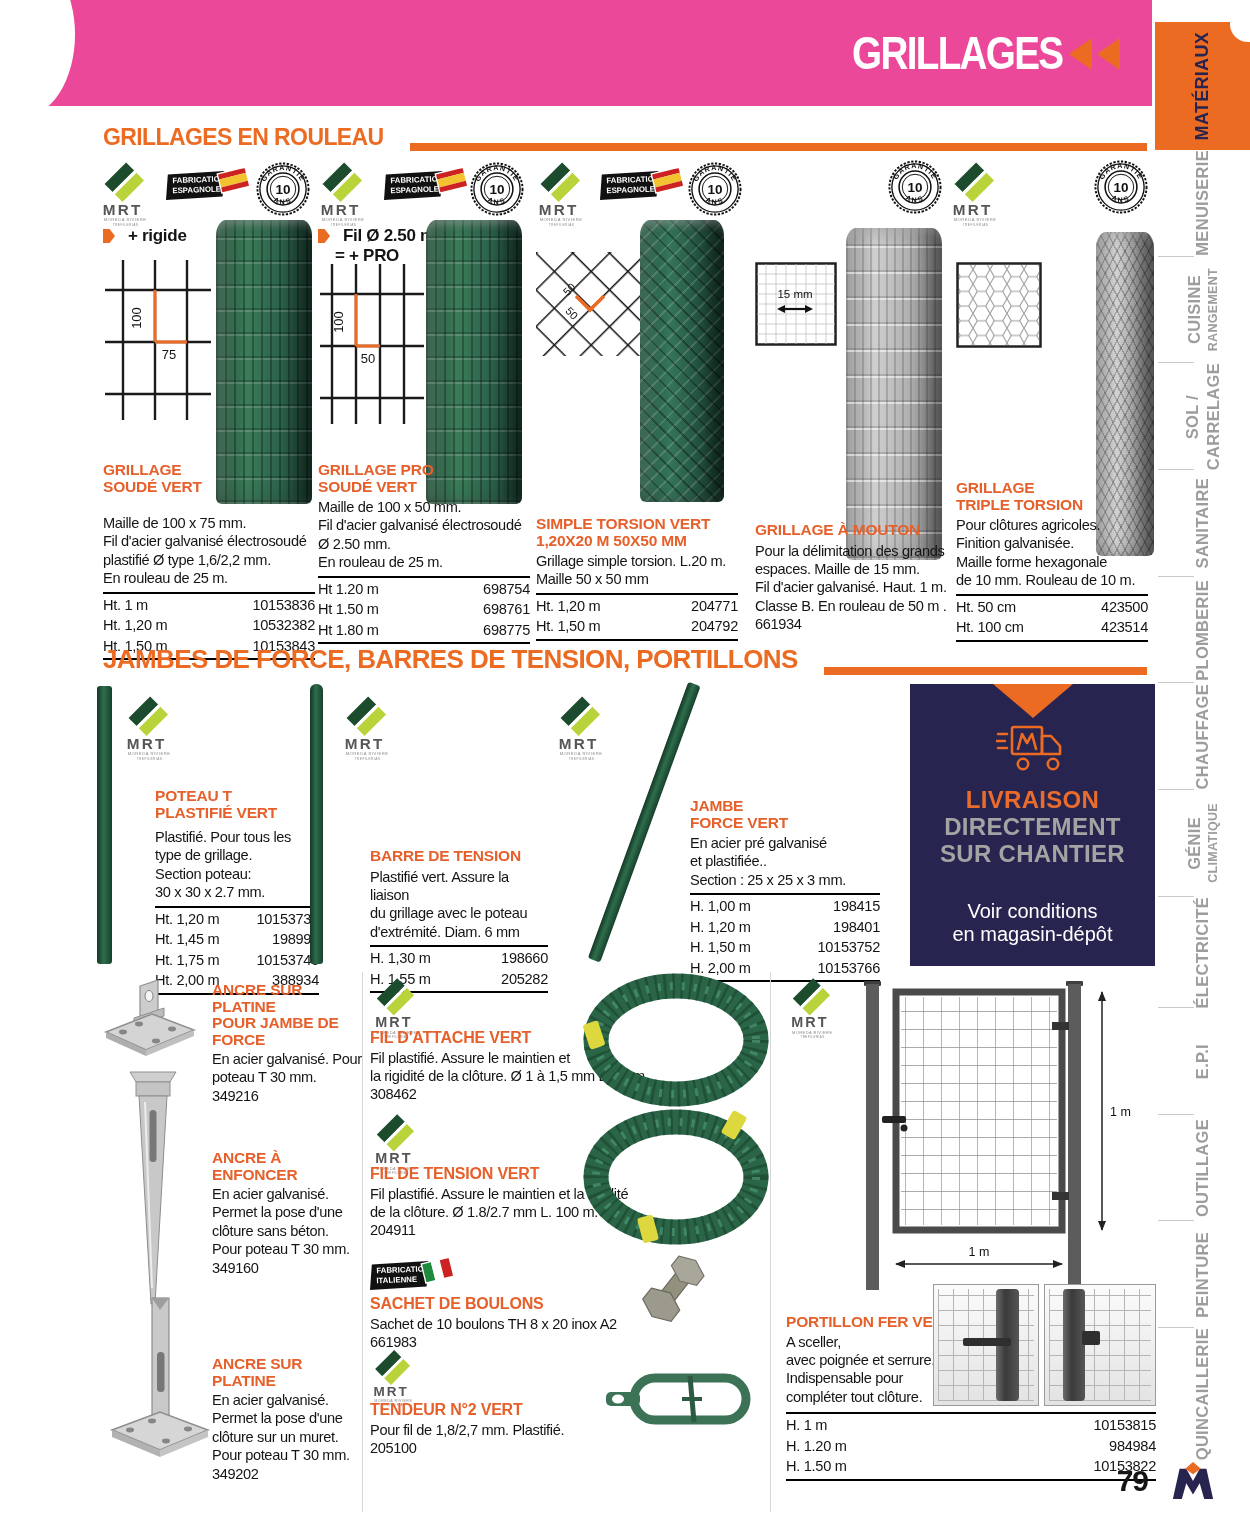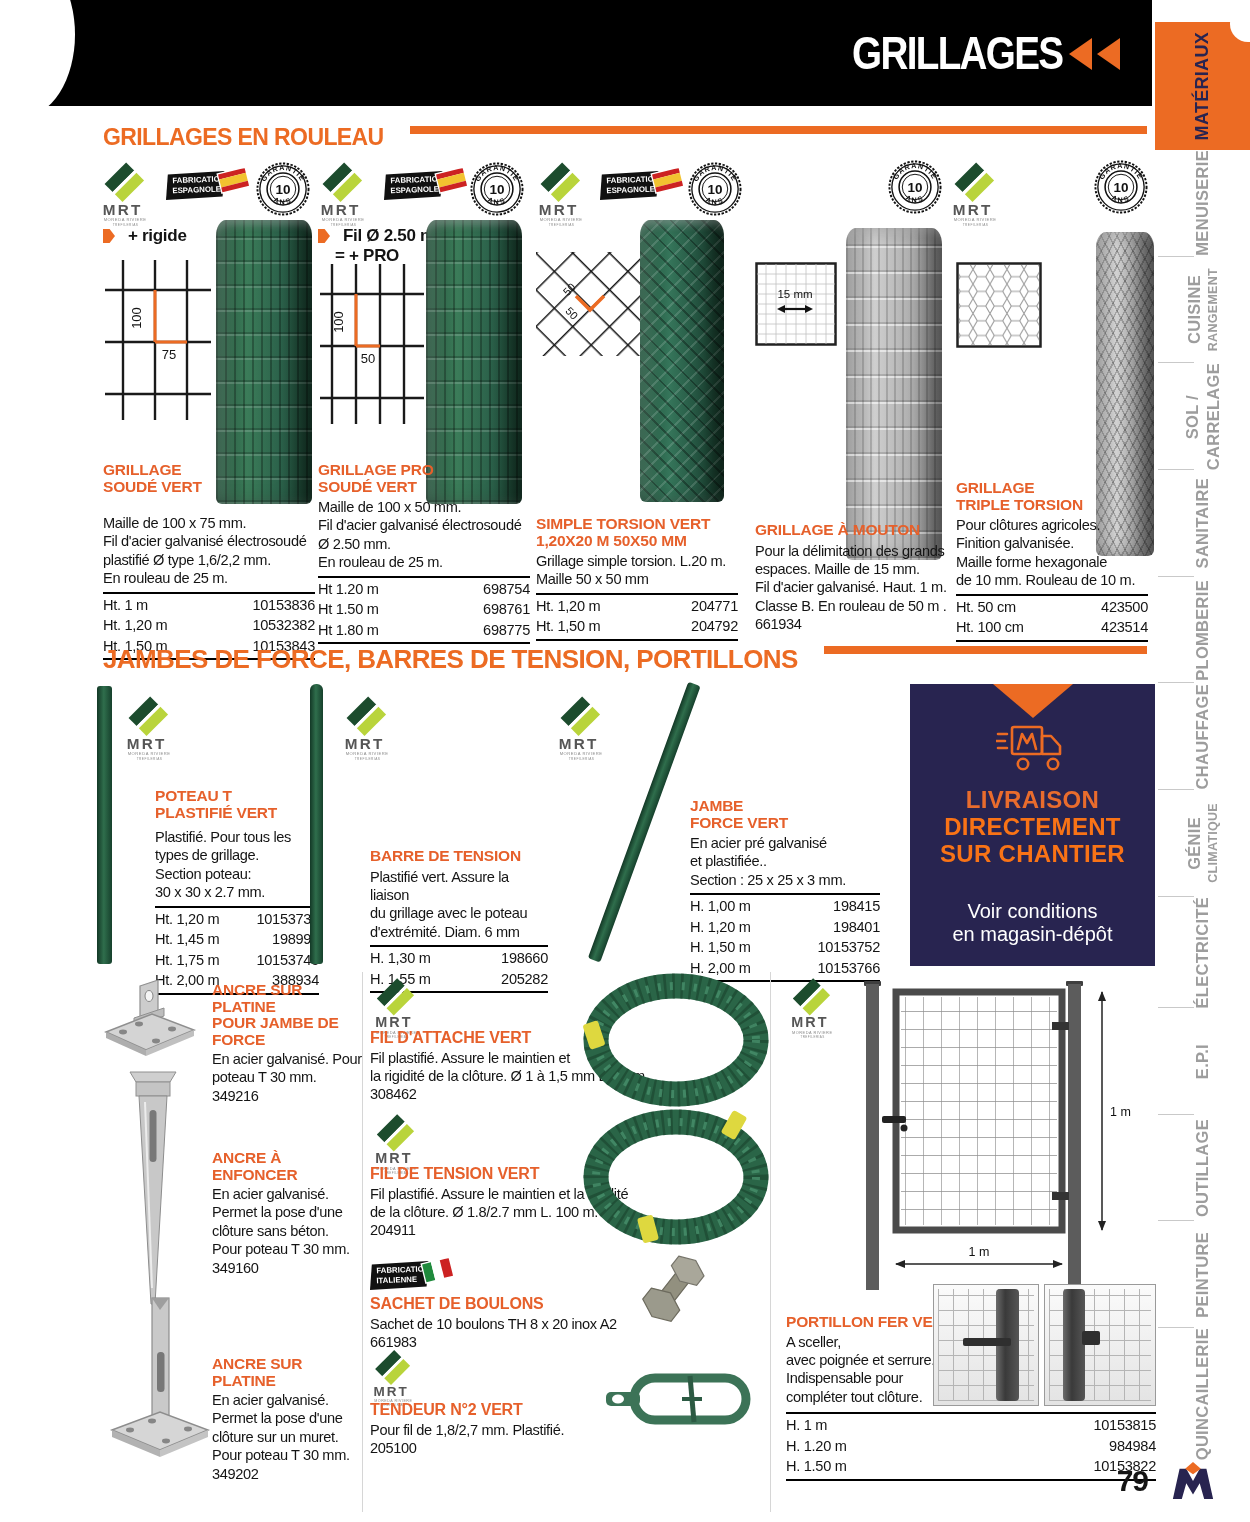--- a/index.html
+++ b/index.html
@@ -1,49 +1,49 @@
 <!DOCTYPE html>
 <html><head>
 <meta charset="utf-8">
 <style>
   html,body{margin:0;padding:0}
   body{width:1250px;height:1522px;font-family:"Liberation Sans",sans-serif;background:#fff}
   #page{position:relative;width:1250px;height:1522px;overflow:hidden;background:#fff;color:#141414}
   .abs{position:absolute}
-  .hdr{left:0;top:0;width:1152px;height:106px;background:#000000}
+  .hdr{left:0;top:0;width:1152px;height:106px;background:#ec4899}
   .hdr-title{position:absolute;right:90px;top:26px;font-size:46px;font-weight:700;color:#fff;letter-spacing:-2px;transform:scaleX(.84);transform-origin:100% 50%;white-space:nowrap}
   .chev{width:23px;height:32px;background:#ec6b23;clip-path:polygon(100% 0,0 50%,100% 100%)}
   .blob{left:-30px;top:-48px;width:105px;height:165px;background:#fff;border-radius:50%}
   .sidebar{left:1155px;top:0;width:95px;height:1522px;display:flex;flex-direction:column;padding:22px 0 62px;box-sizing:border-box;background:#fff}
   .sb-tab{height:128px;background:#ec6b23;display:flex;align-items:center;justify-content:center;position:relative;overflow:hidden;flex:0 0 auto}
   .sb-tab::before{content:"";position:absolute;top:-16px;right:-16px;width:36px;height:36px;border-radius:50%;background:#fff}
   .sb-item{flex:1;display:flex;align-items:center;justify-content:center;gap:2px;position:relative}
   .sb-item:not(:last-child)::after{content:"";position:absolute;bottom:0;left:3px;width:36px;height:1px;background:#c9c9c9}
   .vt{writing-mode:vertical-rl;transform:rotate(180deg);font-weight:700;color:#9d9d9d;font-size:16.5px;letter-spacing:.3px;white-space:nowrap}
   .vt2{font-size:12.5px}
   .sb-tab .vt{color:#282450;font-size:18px}
-  .sec-head{display:flex;align-items:flex-start;gap:26px}
+  .sec-head{display:flex;align-items:flex-end;gap:26px}
   .sec-title{color:#ec6b23;font-weight:700;letter-spacing:-.6px;white-space:nowrap}
   .sec-rule{height:8px;background:#ec6b23;flex:1;margin-top:2px}
   .note{display:flex;align-items:center;gap:13px;font-weight:700;font-size:17px;letter-spacing:-.3px}
   .arrowb{width:12px;height:14px;background:#ec6b23;clip-path:polygon(0 0,55% 0,100% 50%,55% 100%,0 100%);flex:0 0 auto}
   .ptitle{color:#e6602b;font-weight:700;font-size:15.5px;line-height:16.5px;letter-spacing:-.2px}
   .pdesc{font-size:14.6px;line-height:18.4px;letter-spacing:-.35px}
   .ptable{margin-top:4px;border-top:2px solid #000;border-bottom:2.5px solid #000;padding:1px 0 2px}
   .prow{display:flex;justify-content:space-between;font-size:14.6px;line-height:20.5px;letter-spacing:-.3px}
   .roll{position:absolute;border-radius:10px 10px 6px 6px/16px 16px 6px 6px;box-shadow:inset -14px 0 18px rgba(0,0,0,.38),inset 12px 0 14px rgba(255,255,255,.14),inset 0 10px 8px -6px rgba(255,255,255,.35)}
   .roll.green{background:repeating-linear-gradient(90deg,rgba(0,0,0,.28) 0 2px,transparent 2px 9px),repeating-linear-gradient(0deg,rgba(255,255,255,.16) 0 2px,rgba(0,0,0,.2) 2px 4px,transparent 4px 24px),linear-gradient(90deg,#214d37,#3b7c59 32%,#2b614a 68%,#173b2b)}
   .roll.chain{background:repeating-linear-gradient(45deg,rgba(0,0,0,.32) 0 2px,transparent 2px 11px),repeating-linear-gradient(-45deg,rgba(255,255,255,.14) 0 2px,transparent 2px 11px),linear-gradient(90deg,#1d5038,#35755a 35%,#23523f 72%,#143526)}
   .roll.grey{background:repeating-linear-gradient(90deg,rgba(0,0,0,.16) 0 2px,transparent 2px 8px),repeating-linear-gradient(0deg,rgba(255,255,255,.55) 0 2px,rgba(0,0,0,.14) 2px 4px,transparent 4px 26px),linear-gradient(90deg,#8f8f8f,#cfcfcf 30%,#aeaeae 68%,#828282)}
   .roll.hexr{background:repeating-linear-gradient(62deg,rgba(0,0,0,.22) 0 1.5px,transparent 1.5px 7px),repeating-linear-gradient(-62deg,rgba(0,0,0,.22) 0 1.5px,transparent 1.5px 7px),linear-gradient(90deg,#8d8d8d,#d2d2d2 35%,#a3a3a3 72%,#7f7f7f)}
   .rod{position:absolute;background:linear-gradient(90deg,#133826,#2f6e4c 45%,#16402c);border-radius:3px}
   .vline{position:absolute;width:1px;background:#d6d6d6}
   .liv{background:#282450;overflow:hidden}
   .liv .tri{position:absolute;left:50%;top:0;transform:translateX(-50%);width:0;height:0;border-left:40px solid transparent;border-right:40px solid transparent;border-top:34px solid #ec6b23}
-  .liv-line{position:absolute;width:100%;text-align:center;font-weight:700;font-size:24px;letter-spacing:.3px;color:#f97316}
+  .liv-line{position:absolute;width:100%;text-align:center;font-weight:700;font-size:24px;letter-spacing:.3px;color:#a3a3a3}
   .liv-or{color:#e96c2d}
   .liv-v{position:absolute;width:100%;text-align:center;color:#fff;font-size:20px;line-height:23px}
   .photo{position:absolute;border:1px solid #9a9a9a;background:linear-gradient(180deg,#fbfbfb,#e3e3e3);overflow:hidden}
   .photo .mesh{position:absolute;inset:4px;background:repeating-linear-gradient(0deg,#b5b5b5 0 1px,transparent 1px 15px),repeating-linear-gradient(90deg,#b5b5b5 0 1px,transparent 1px 15px)}
   .photo .post{position:absolute;background:linear-gradient(90deg,#6b6b6b,#3a3a3a 40%,#565656);border-radius:4px}
   .photo .bar{position:absolute;background:#2f2f2f;border-radius:2px}
   .pgnum{font-size:30px;font-weight:700;letter-spacing:-1px}
 </style>
 </head>
 <body>
@@ -381,21 +381,21 @@
 
 <div class="rod" style="left:97px;top:686px;width:15px;height:278px"></div>
 <svg class="abs" style="left:124px;top:692px" width="54" height="70" viewBox="0 0 60 78">
       <use href="#sym-mrt"></use>
     </svg>
 <div class="abs" style="left:155px;top:788px;width:164px">
   <div class="ptitle">POTEAU T</div>
   <div class="ptitle">PLASTIFIÉ VERT</div>
   <div class="pdesc" style="margin-top:7px">
     <div>Plastifié. Pour tous les</div>
-    <div>types de grillage.</div>
+    <div>type de grillage.</div>
     <div>Section poteau:</div>
     <div>30 x 30 x 2.7 mm.</div>
   </div>
   <div class="ptable">
     <div class="prow">
           <span>Ht. 1,20 m</span>
           <span>10153731</span>
         </div>
     <div class="prow">
           <span>Ht. 1,45 m</span>

